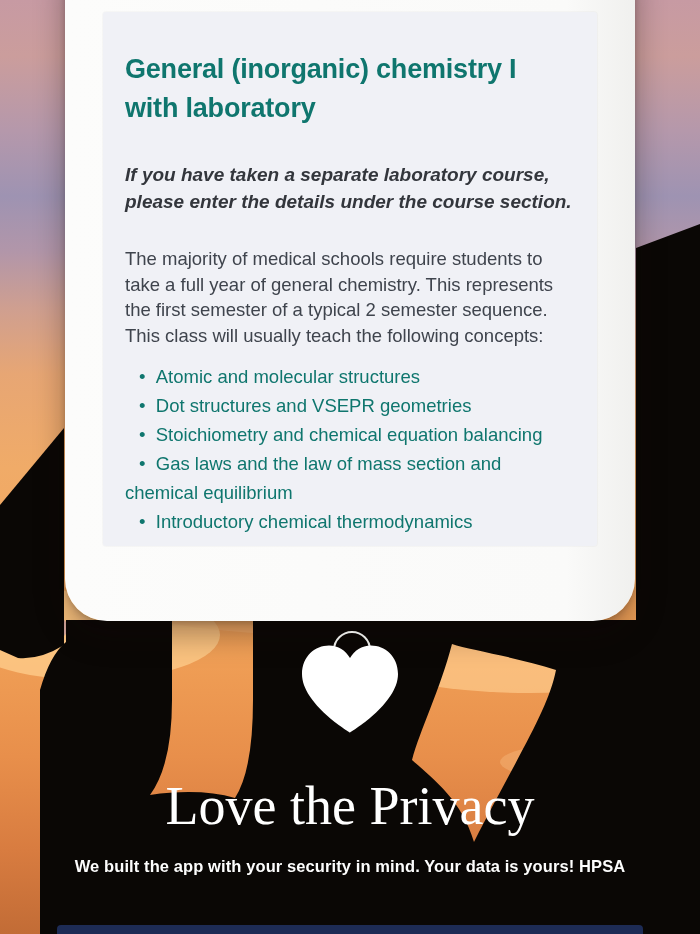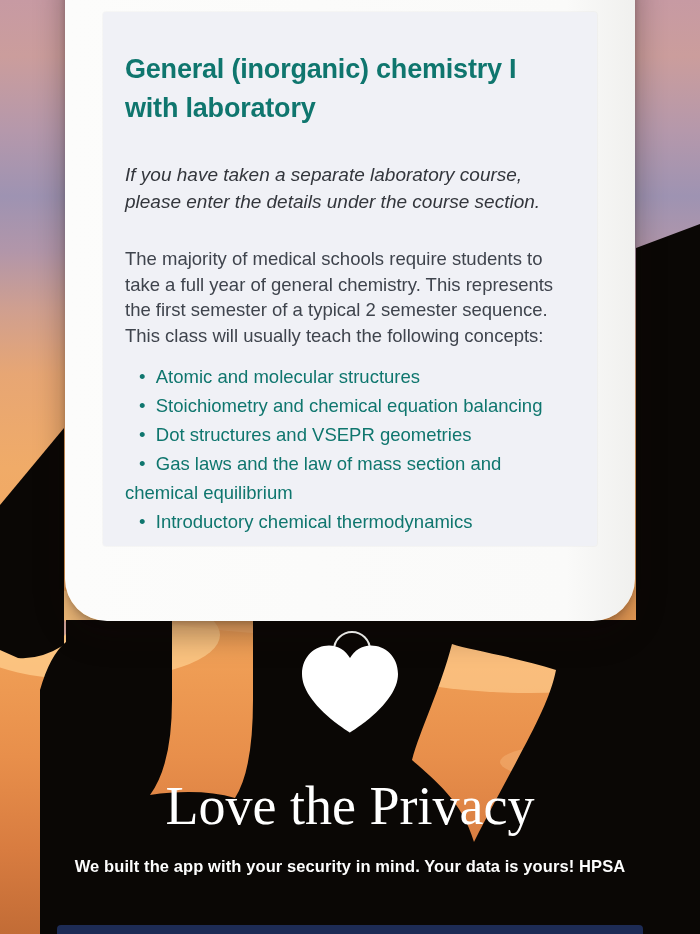--- a/index.html
+++ b/index.html
@@ -35,21 +35,21 @@
     box-sizing:border-box;
     padding:38px 22px 0 22px;
     color:#3f444d;
   }
   .course-title{
     font-size:27px;line-height:39px;font-weight:700;color:#0f766e;
     letter-spacing:-.2px;margin:0 0 0 0;
   }
   .course-note{
     margin-top:33px;
-    font-size:19px;line-height:27px;font-weight:400;font-style:italic;
+    font-size:19px;line-height:27px;font-weight:700;font-style:italic;
     color:#33363c;
   }
   .course-desc{
     margin-top:31px;
     font-size:18.5px;line-height:25.5px;color:#3f444d;
   }
   .topic-list{
     margin:14px 0 0 0;padding:0;list-style:none;
     font-size:18.5px;line-height:29px;color:#0f766e;
   }
@@ -131,22 +131,22 @@
     </g>
   </svg>
 
   <div class="device">
     <div class="screen-card">
       <h1 class="course-title">General (inorganic) chemistry I with laboratory</h1>
       <div class="course-note">If you have taken a separate laboratory course, please enter the details under the course section.</div>
       <div class="course-desc">The majority of medical schools require students to take a full year of general chemistry. This represents the first semester of a typical 2 semester sequence. This class will usually teach the following concepts:</div>
       <ul class="topic-list">
           <li>Atomic and molecular structures</li>
+          <li>Dot structures and VSEPR geometries</li>
           <li>Stoichiometry and chemical equation balancing</li>
-          <li>Dot structures and VSEPR geometries</li>
           <li>Gas laws and the law of mass section and chemical equilibrium</li>
           <li>Introductory chemical thermodynamics</li>
         </ul>
     </div>
     <div class="home-button"></div>
   </div>
 
   <svg class="heart" viewBox="0 0 32 29" aria-hidden="true">
     <path fill="#ffffff" d="M16,29 C16,29 0,19.5 0,9.5 C0,3.6 4.4,0 9,0
       C12.1,0 14.6,1.7 16,4.2 C17.4,1.7 19.9,0 23,0 C27.6,0 32,3.6 32,9.5

